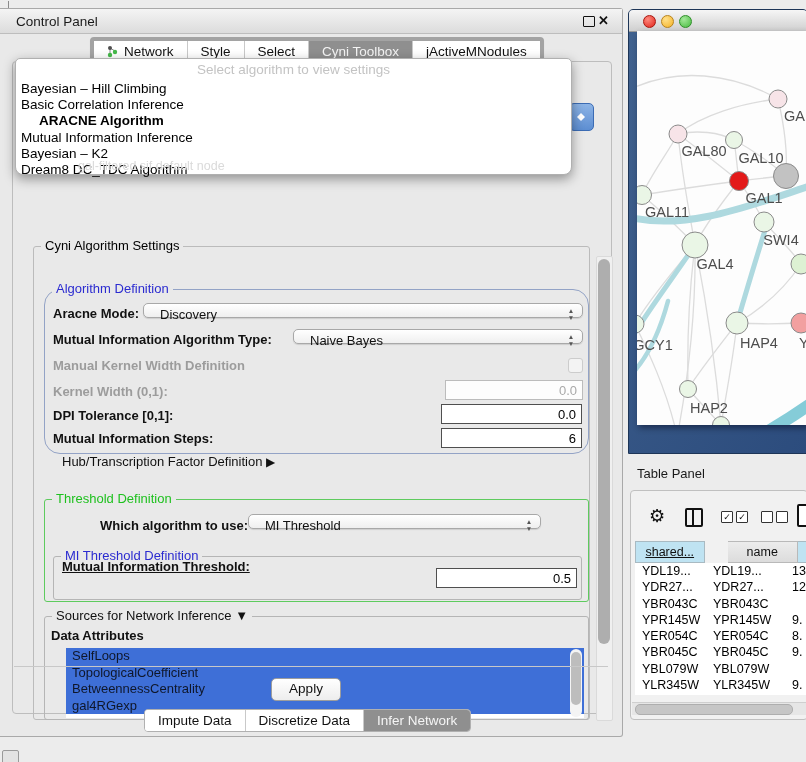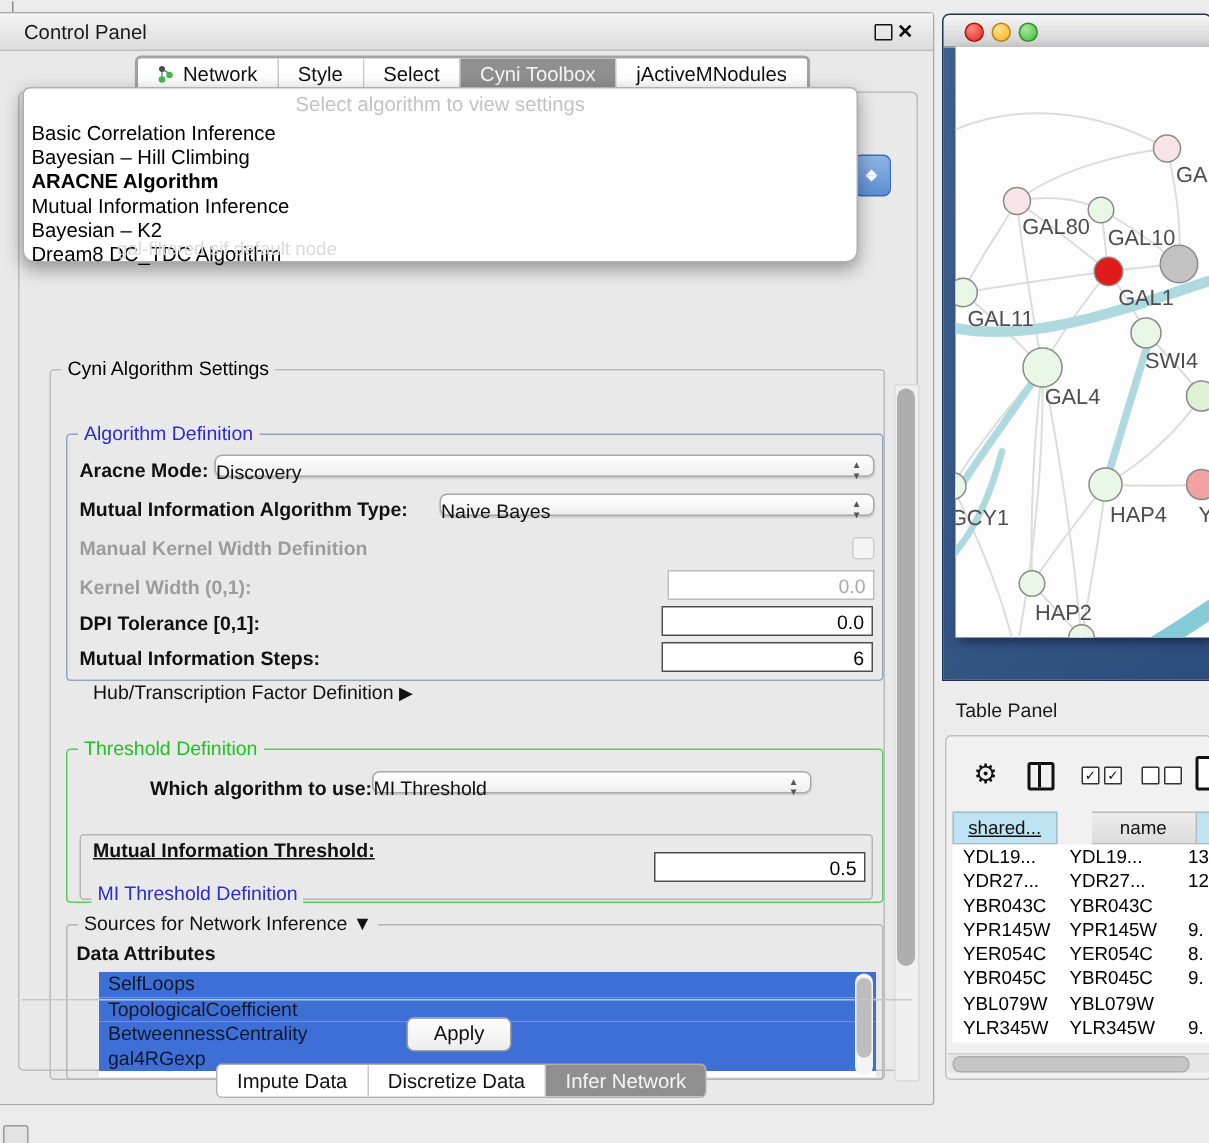--- a/index.html
+++ b/index.html
@@ -9,60 +9,60 @@
 
   
   #cp{left:0px;top:8px;width:622px;height:727px;background:#e9e9e9;border:1px solid #a9a9a9;border-left:none;border-radius:0 3px 3px 0;}
   #cp-titlebar{left:0;top:0;width:100%;height:24px;background:linear-gradient(#f4f4f4,#dcdcdc);border-bottom:1px solid #bdbdbd;}
   #cp-title{left:16px;top:5px;font-size:13.5px;color:#1a1a1a;}
   #cp-float{left:583px;top:7px;width:10px;height:9px;border:1.5px solid #111;border-radius:1px;}
   #cp-close{left:598px;top:4px;font-size:13px;font-weight:bold;color:#111;}
   #top-tick{left:8px;top:-8px;width:1px;height:7px;background:#8a8a8a;}
 
   
-  #top-tabs{left:90px;top:28px;height:21px;display:flex;border:2px solid #a3a3a3;border-radius:4px;overflow:hidden;background:#fff;box-shadow:0 1px 1px rgba(0,0,0,.12);}
+  #top-tabs{left:90px;top:28px;height:21px;display:flex;border:4px solid #a3a3a3;border-radius:4px;overflow:hidden;background:#fff;box-shadow:0 1px 1px rgba(0,0,0,.12);}
   .seg{display:flex;align-items:center;gap:5px;padding:0 13px;font-size:13.5px;color:#111;border-right:1px solid #c9c9c9;background:#fff;white-space:nowrap;}
   .seg:last-child{border-right:none;}
   .seg.sel{background:#8f8f8f;color:#f5f5f5;}
   .net-ico{width:12px;height:13px;display:inline-block;}
 
   
   #outer-panel{left:12px;top:52px;width:598px;height:651px;background:#e9e9e9;border:1px solid #bdbdbd;border-radius:4px;}
   #pane-split{left:13px;top:656px;width:596px;height:0;border-top:1px solid #c8c8c8;}
 
   
   #ghost-stepper{left:569px;top:94px;width:23px;height:26px;border-radius:5px;background:linear-gradient(#8db4e6,#5d8ed2);border:1px solid #3c6cb4;}
   #ghost-stepper:before{content:"";position:absolute;left:7px;top:5px;border:4px solid transparent;border-bottom-color:#fff;}
   #ghost-stepper:after{content:"";position:absolute;left:7px;bottom:5px;border:4px solid transparent;border-top-color:#fff;}
   #algo-popup{left:15px;top:49px;width:555px;height:115px;background:#fff;border:1px solid #b0b0b0;border-radius:5px 5px 8px 8px;box-shadow:0 4px 12px rgba(0,0,0,.38);}
   #algo-placeholder{left:0;top:3px;width:100%;text-align:center;color:#c3c3c3;font-size:13.5px;}
   #algo-options{left:0;top:22px;width:100%;}
   .algo-opt{height:16.2px;line-height:16.2px;padding-left:5px;font-size:13.5px;color:#000;}
-  .algo-opt.sel{font-weight:bold;}
+  .algo-opt.sel{font-weight:bold;margin-left:18px;}
   #ghost-text{left:62px;bottom:1px;font-size:12.5px;color:#dadada;white-space:nowrap;}
 
   
   .group{position:absolute;border:1px solid #b5b5b5;border-radius:3px;}
   .legend{position:absolute;top:-9px;left:7px;background:#e9e9e9;padding:0 4px;font-size:13px;white-space:nowrap;}
   #grp-settings{left:20px;top:184px;width:555px;height:472px;border-color:#bbbbbb;}
-  #grp-algdef{left:10px;top:42px;width:543px;height:163px;border-color:#93a3c6;}
+  #grp-algdef{left:10px;top:42px;width:543px;height:163px;border-color:#93a3c6;border-radius:16px;}
   #grp-algdef .legend{color:#2b2bd0;}
   #grp-threshold{left:10px;top:252px;width:543px;height:101px;border-color:#5ecb5e;}
   #grp-threshold .legend{color:#1ec11e;}
   #grp-mithr{left:8px;top:56px;width:527px;height:42px;border-color:#b5b5b5;}
-  #grp-mithr .legend{color:#2b2bd0;margin-top:40px;}
+  #grp-mithr .legend{color:#2b2bd0;}
   #grp-sources{left:10px;top:369px;width:543px;height:102px;}
   #grp-sources .legend{color:#111;}
 
   .lbl{position:absolute;font-size:13px;color:#111;white-space:nowrap;}
   .lbl.b{font-weight:bold;}
   .lbl.dis{color:#9c9c9c;font-weight:bold;}
 
   
-  .combo{position:absolute;height:15px;background:linear-gradient(#ffffff,#efefef);border:1px solid #a8a8a8;border-radius:5px;box-shadow:0 1px 1px rgba(0,0,0,.12);font-size:13px;color:#111;line-height:21px;padding-left:0;box-sizing:border-box;}
+  .combo{position:absolute;height:15px;background:linear-gradient(#ffffff,#efefef);border:1px solid #a8a8a8;border-radius:5px;box-shadow:0 1px 1px rgba(0,0,0,.12);font-size:13px;color:#111;line-height:21px;padding-left:16px;box-sizing:border-box;}
   .combo .arrows{position:absolute;right:7px;top:3px;width:8px;height:15px;font-size:6.5px;line-height:7px;color:#555;text-align:center;}
 
   .field{position:absolute;height:20px;background:#fff;border:1.5px solid #4f4f4f;font-size:13px;color:#000;text-align:right;line-height:20px;padding-right:5px;box-sizing:border-box;}
   .field.dis{border:1px solid #bcbcbc;color:#a9a9a9;background:#fdfdfd;}
 
   .checkbox{position:absolute;width:13px;height:13px;background:#f3f3f3;border:1px solid #cccccc;border-radius:3px;}
 
   
   #attr-list{left:32px;top:401px;width:518px;height:70px;background:#fff;overflow:hidden;}
   .attr-item{height:16.5px;line-height:16.5px;background:#3e6fd7;color:#0f172a;font-size:13px;padding-left:6px;}
@@ -231,22 +231,22 @@
     <div id="bottom-tabs" class="abs">
         <div class="seg">Impute Data</div>
         <div class="seg">Discretize Data</div>
         <div class="seg sel">Infer Network</div>
       </div>
 
     <div id="ghost-stepper" class="abs"></div>
     <div id="algo-popup" class="abs">
       <div id="algo-placeholder" class="abs">Select algorithm to view settings</div>
       <div id="algo-options" class="abs">
+          <div class="algo-opt">Bayesian – Hill Climbing</div>
           <div class="algo-opt">Basic Correlation Inference</div>
-          <div class="algo-opt">Bayesian – Hill Climbing</div>
           <div class="algo-opt sel">ARACNE Algorithm</div>
           <div class="algo-opt">Mutual Information Inference</div>
           <div class="algo-opt">Bayesian – K2</div>
           <div class="algo-opt">Dream8 DC_TDC Algorithm</div>
         </div>
       <div id="ghost-text" class="abs">gal-filtered sif default node</div>
     </div>
   </div>
 
   <div id="netwin" class="abs">

